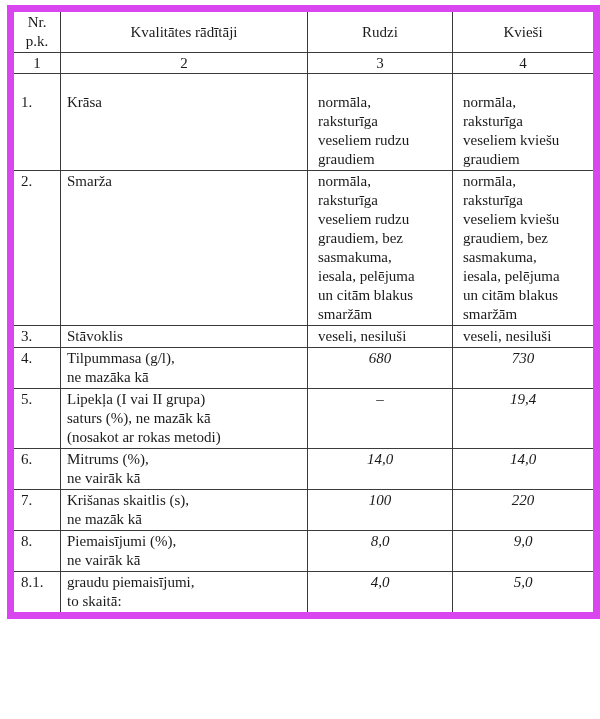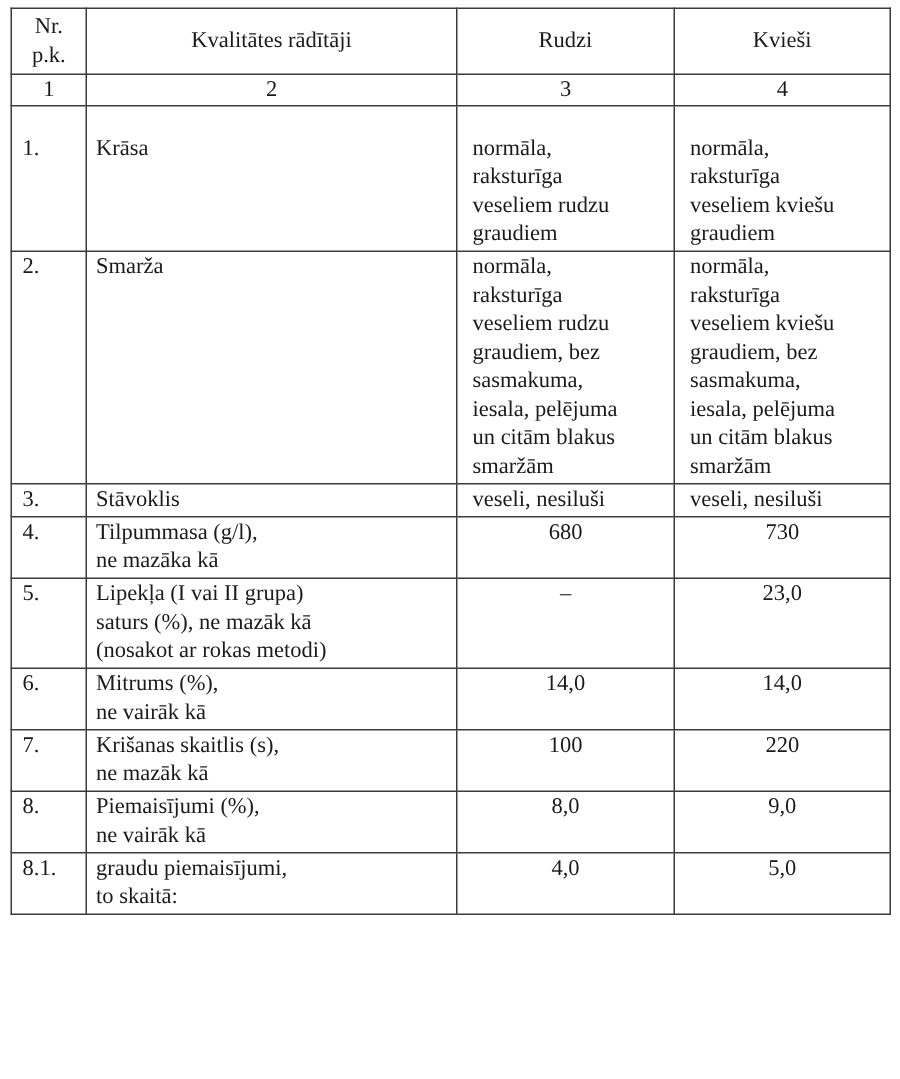--- a/index.html
+++ b/index.html
@@ -28,40 +28,40 @@
 
   th, td {
     border: 1px solid #3b3b3b;
     font-size: 15px;
     line-height: 19px;
     vertical-align: top;
     white-space: pre-line;
     padding: 1px 6px;
   }
   table.quality-table {
-    border: 1px solid #d946ef;
+    border: 7px solid #d946ef;
   }
   thead tr.label-row th {
     height: 44px;
     font-weight: normal;
     text-align: center;
     vertical-align: middle;
     white-space: pre-line;
   }
   thead tr.number-row th {
     height: 21px;
     font-weight: normal;
     text-align: center;
     vertical-align: middle;
     padding: 0 6px;
   }
   td.nr   { text-align: left; padding-left: 7px; }
   td.ind  { text-align: left; padding-right: 8px; }
   td.val-left   { text-align: left; padding-left: 10px; margin-left: 24px; }
-  td.val-center { text-align: center; }
+  td.val-center { text-align: center; font-style: italic; }
   tr.pad-top td { padding-top: 19px; }
 </style>
 </head>
 <body>
 
 <div class="page">
   <table class="quality-table">
     <colgroup>
       <col class="c-nr">
       <col class="c-ind">
@@ -128,21 +128,21 @@
 ne mazāka kā</td>
           <td class="val-center">680</td>
           <td class="val-center">730</td>
         </tr>
         <tr>
           <td class="nr">5.</td>
           <td class="ind">Lipekļa (I vai II grupa)
 saturs (%), ne mazāk kā
 (nosakot ar rokas metodi)</td>
           <td class="val-center">–</td>
-          <td class="val-center">23,0</td>
+          <td class="val-center">19,4</td>
         </tr>
         <tr>
           <td class="nr">6.</td>
           <td class="ind">Mitrums (%),
 ne vairāk kā</td>
           <td class="val-center">14,0</td>
           <td class="val-center">14,0</td>
         </tr>
         <tr>
           <td class="nr">7.</td>

